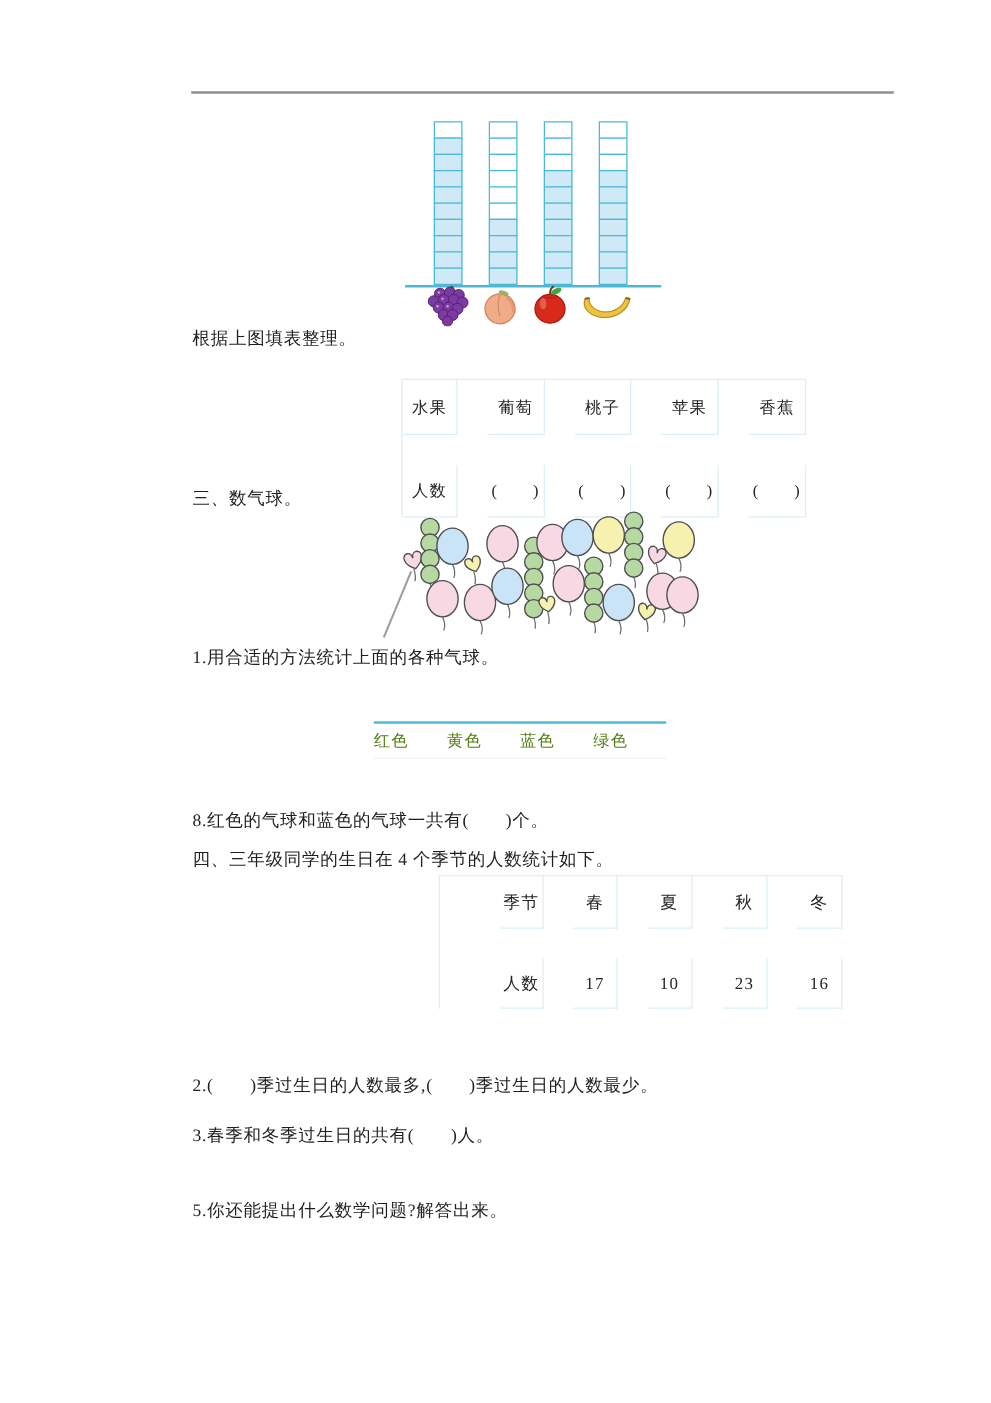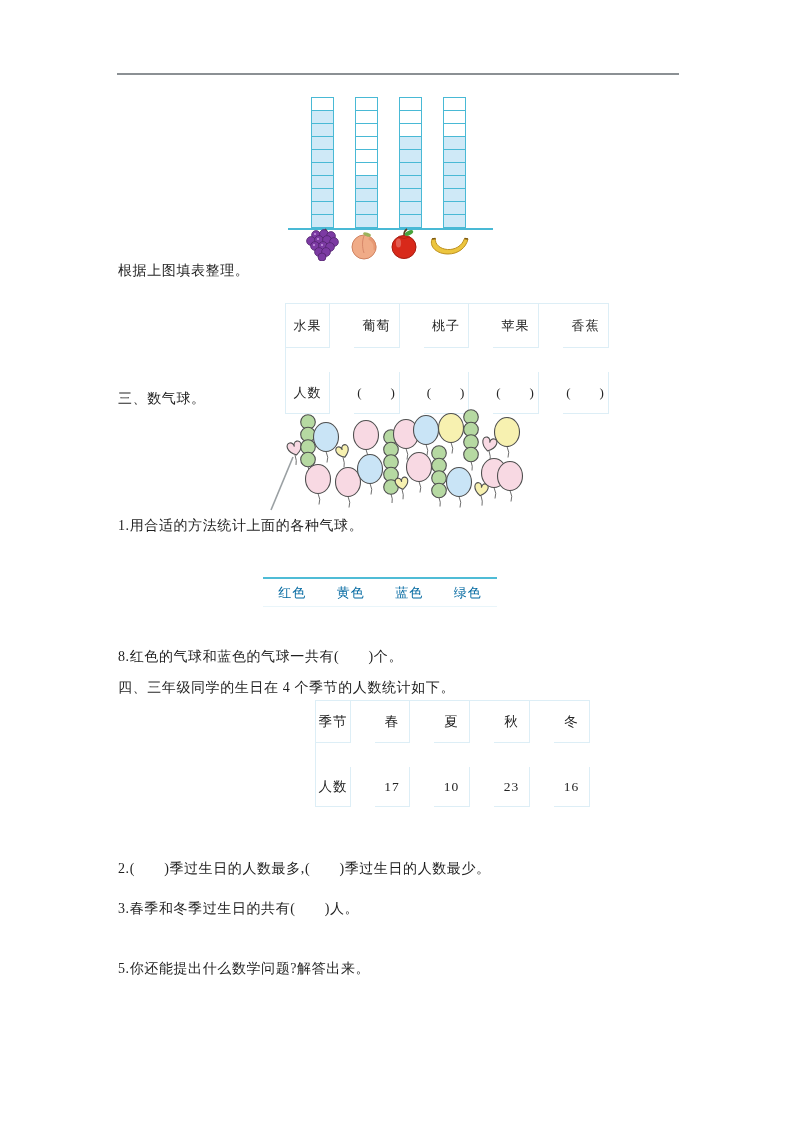--- a/index.html
+++ b/index.html
@@ -1,38 +1,38 @@
 <!DOCTYPE html>
 <html><head>
 <meta charset="utf-8">
 <style>
   html,body{margin:0;padding:0;background:#ffffff;}
   .page{position:relative;width:690px;height:1122px;background:#ffffff;overflow:hidden;
-        font-family:"Liberation Serif","DejaVu Serif",serif;color:#1f1f1f;}
+        font-family:"Liberation Serif","DejaVu Serif",serif;color:#1f1f1f;margin-left:36px;}
   .txt{position:absolute;left:118px;font-size:14px;letter-spacing:0.6px;white-space:pre;}
   .top-rule{position:absolute;left:117px;top:73px;width:562px;height:2px;background:#8b9094;}
   
   #chartCols{position:absolute;left:311px;top:97px;width:156px;height:132px;}
   .chart-col{position:absolute;top:0;}
   .cell{box-sizing:border-box;width:23px;height:14px;border:1px solid #49b9d5;margin-top:-1px;background:#ffffff;}
   .cell:first-child{margin-top:0;}
   .cell.f{background:#cfe9f7;}
   .chart-baseline{position:absolute;left:288px;top:228px;width:205px;height:2px;background:#49b9d5;}
   .fruit-icon{position:absolute;}
   
   .table{position:absolute;display:grid;border-top:1px solid #ddeef6;border-left:1px solid #ddeef6;background:#fff;gap:24px;}
   .tcell{border-right:1px solid #ddeef6;border-bottom:1px solid #ddeef6;display:flex;align-items:center;justify-content:center;
          font-size:13px;letter-spacing:1px;color:#242424;white-space:pre;}
   #fruitTable{left:285px;top:303px;grid-template-columns:44px 46px 45px 46px 46px;grid-template-rows:44px 42px;}
-  #seasonTable{left:315px;top:700px;grid-template-columns:35px 35px 36px 36px 36px;grid-template-rows:42px 40px;}
+  #seasonTable{left:315px;top:700px;grid-template-columns:35px 35px 36px 36px 36px;grid-template-rows:42px 40px;padding-left:48px;}
   #seasonTable .tcell{font-size:13.5px;}
   
   #colorTable{position:absolute;left:263px;top:577px;width:234px;display:grid;grid-template-columns:repeat(4,1fr);
               border-top:2px solid #4fbcd6;border-bottom:1px solid #e9f5fa;}
-  .clabel{font-size:13px;text-align:center;padding:5px 0 4px 0;letter-spacing:1px;color:#0369a1;}
+  .clabel{font-size:13px;padding:5px 0 4px 0;letter-spacing:1px;color:#4d7c0f;}
   #balloonSvg{position:absolute;left:258px;top:407px;}
 </style>
 </head>
 <body>
 
 <div class="page">
 
   <div class="top-rule"></div>
 
   <div id="chartCols">

